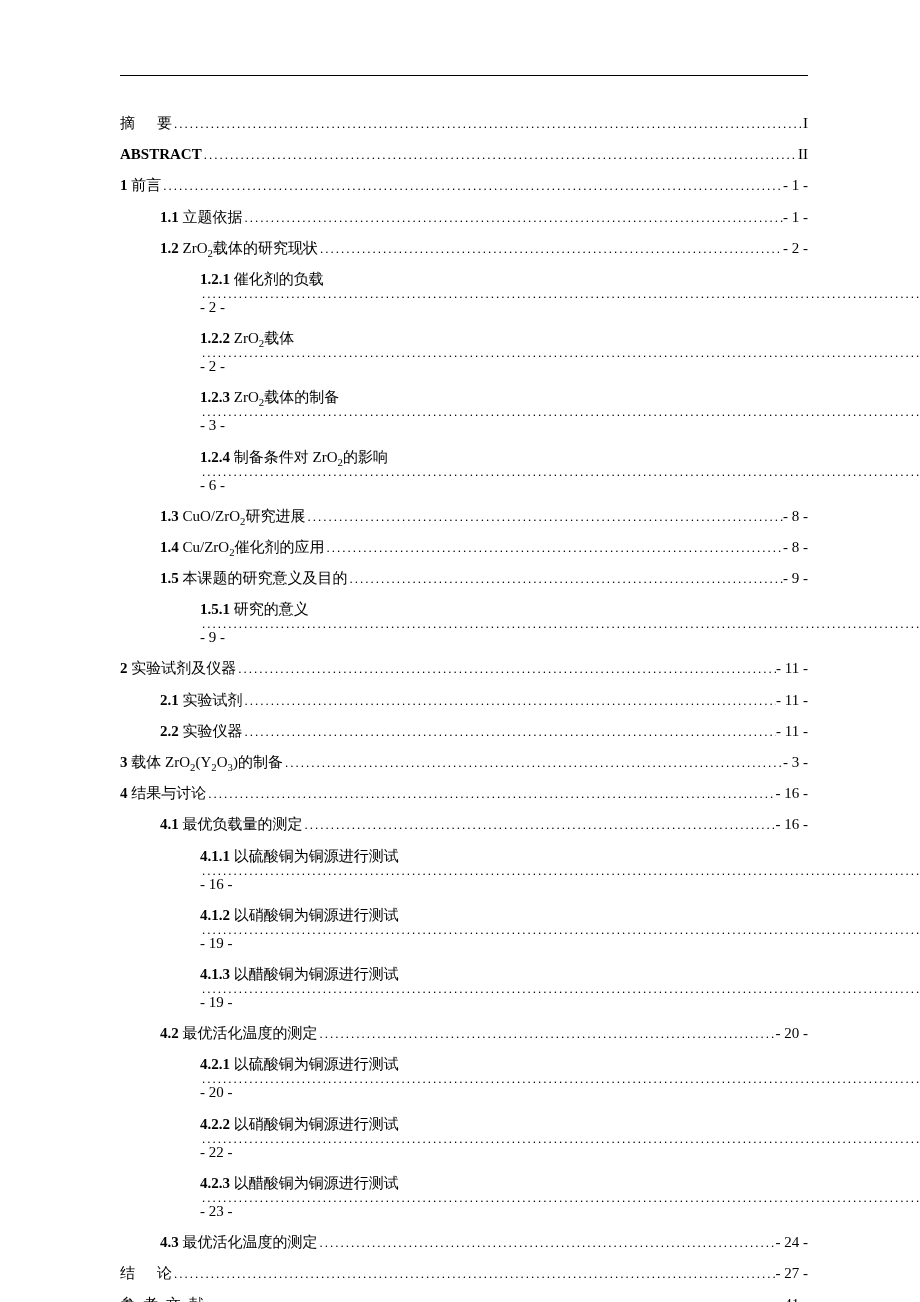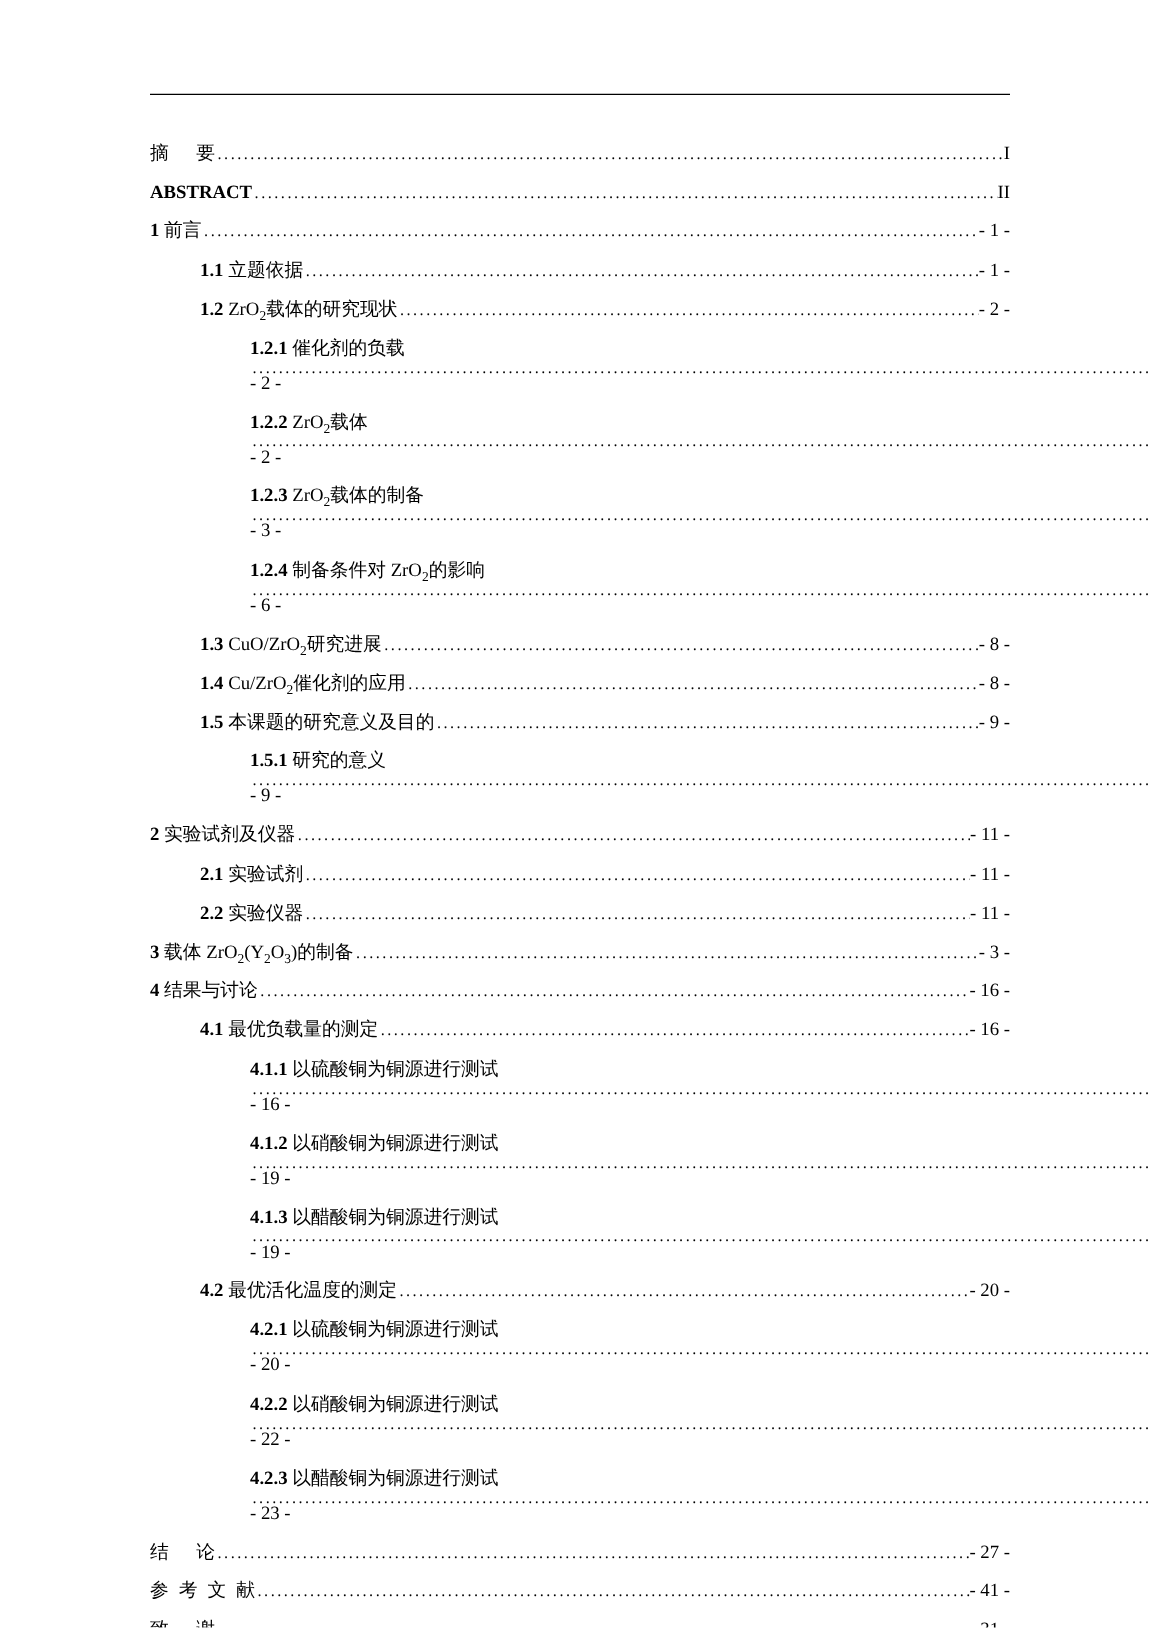--- a/index.html
+++ b/index.html
@@ -191,20 +191,25 @@
       <div class="entry indent-2">
         <span class="label"><span class="num">4.2.2</span> <span> 以硝酸铜为铜源进行测试</span></span>
         <span class="leader"></span>
         <span class="pg">- 22 -</span>
       </div>
       <div class="entry indent-2">
         <span class="label"><span class="num">4.2.3</span> <span> 以醋酸铜为铜源进行测试</span></span>
         <span class="leader"></span>
         <span class="pg">- 23 -</span>
       </div>
+      <div class="entry indent-1">
+        <span class="label"><span class="num">4.3</span> <span> 最优活化温度的测定</span></span>
+        <span class="leader"></span>
+        <span class="pg">- 24 -</span>
+      </div>
       <div class="entry indent-0">
         <span class="label"><span><span class="spaced-2">结</span>论</span></span>
         <span class="leader"></span>
         <span class="pg">- 27 -</span>
       </div>
       <div class="entry indent-0">
         <span class="label"><span><span class="spaced-4">参考文</span>献</span></span>
         <span class="leader"></span>
         <span class="pg">- 41 -</span>
       </div>

